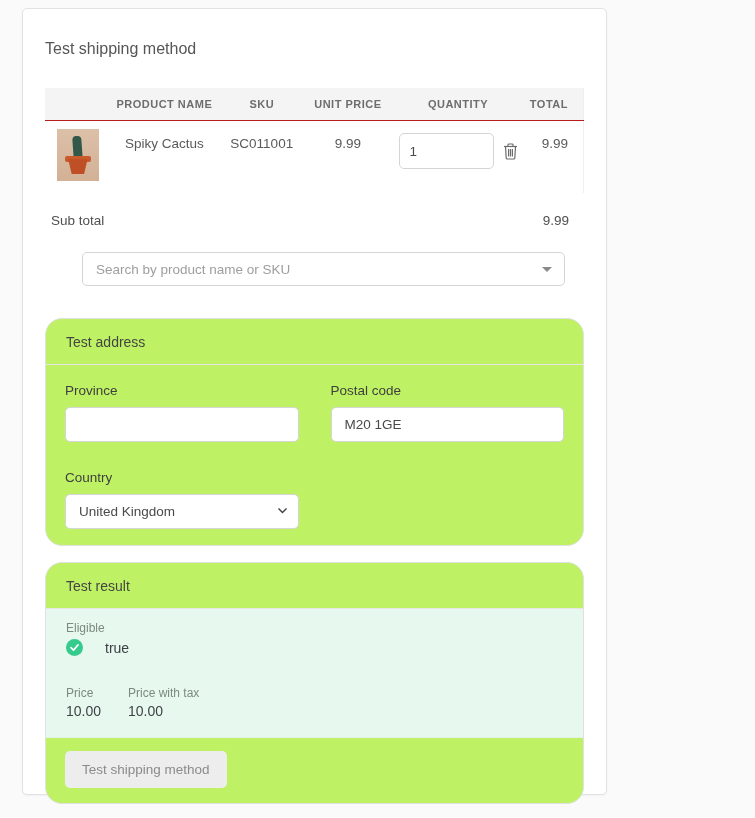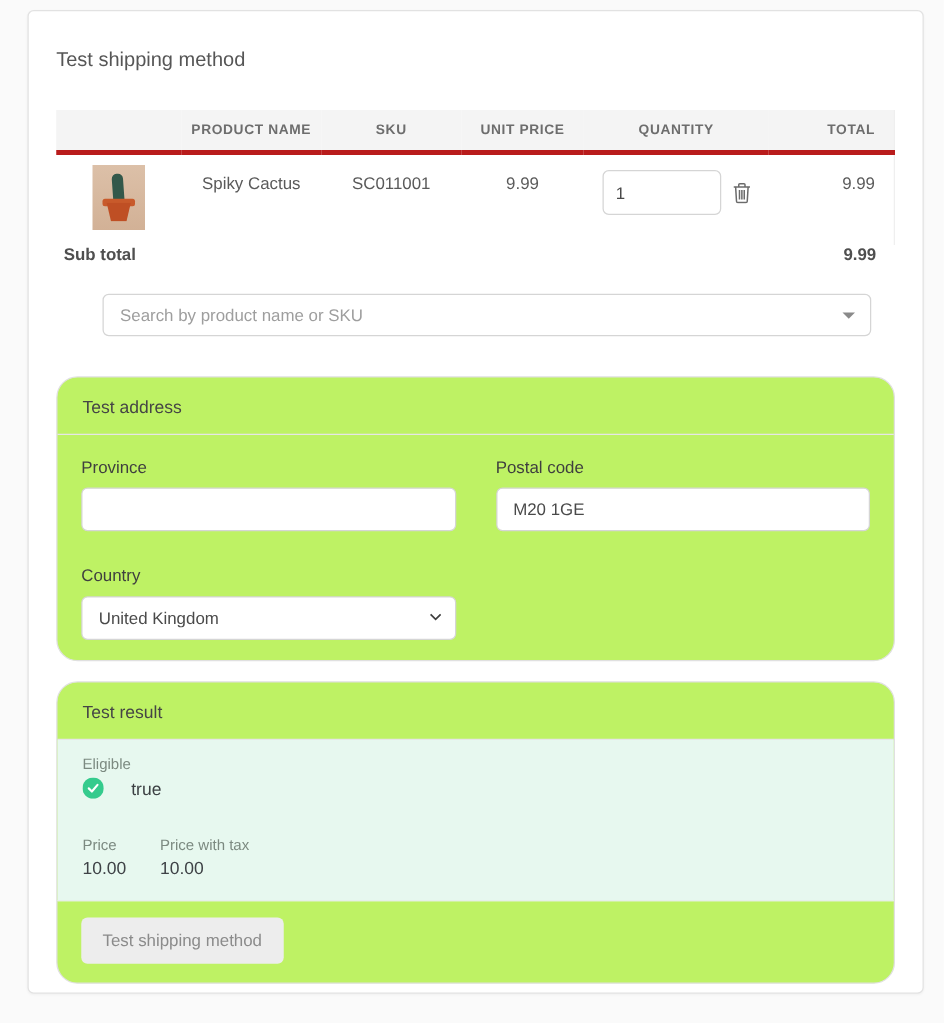--- a/index.html
+++ b/index.html
@@ -7,38 +7,38 @@
   body {
     width: 755px; height: 818px;
     background: #fafafa;
     font-family: "Liberation Sans", sans-serif;
     color: #4f4f4f;
     position: relative;
     overflow: hidden;
   }
   .outer-card {
     position: absolute; left: 22px; top: 8px;
-    width: 717px; height: 787px;
+    width: 585px; height: 787px;
     background: #ffffff;
     border: 1px solid #e2e2e2;
     border-radius: 5px;
     box-shadow: 0 1px 2px rgba(0,0,0,0.04);
     padding: 30px 22px 23px 22px;
   }
   .card-title {
     font-size: 16px; font-weight: 400; color: #565656;
     margin: 0 0 30px 0; line-height: 1.2;
   }
   
   table.products { width: 100%; border-collapse: collapse; border-right: 1px solid #efefef; }
   table.products thead th {
     background: #f4f4f4;
     font-size: 11px; font-weight: bold; color: #6d6d6d;
     letter-spacing: 0.5px; text-transform: uppercase;
-    padding: 10px 4px; border-bottom: 4px solid #b91c1c;
+    padding: 10px 4px; border-bottom: 1px solid #b91c1c;
     text-align: center; white-space: nowrap;
   }
   table.products thead th.col-total { text-align: right; padding-right: 15px; }
   table.products tbody td {
     vertical-align: top; text-align: center;
     font-size: 13.5px; color: #5a5a5a;
     padding: 15px 4px 12px 4px;
   }
   td.cell-image { padding: 8px 0 12px 0 !important; }
   td.cell-total { text-align: right !important; padding-right: 15px !important; }
@@ -62,22 +62,22 @@
   .qty-wrap { display: flex; align-items: center; justify-content: center; gap: 9px; margin-top: -3px; }
   .qty-input {
     width: 95px; height: 36px;
     border: 1px solid #d5d5d5; border-radius: 5px;
     padding: 0 10px; font-size: 13.5px; color: #4a4a4a;
     font-family: "Liberation Sans", sans-serif; outline: none; background: #fff;
   }
   .icon-btn { background: none; border: none; padding: 0; cursor: pointer; line-height: 0; }
   .subtotal-row {
     display: flex; justify-content: space-between; align-items: flex-start;
-    margin-top: 0; font-size: 13.5px; color: #4f4f4f;
-    padding-left: 6px; padding-right: 15px; font-weight: bold;
+    margin-top: 20px; font-size: 13.5px; color: #4f4f4f;
+    padding-left: 6px; padding-right: 15px;
   }
   
   .search-wrap { position: relative; margin: 24px 19px 0 19px; padding-left: 18px; }
   .search-input {
     width: 100%; height: 34px;
     border: 1px solid #d5d5d5; border-radius: 5px;
     padding: 0 32px 0 13px; font-size: 13.5px; color: #4a4a4a;
     font-family: "Liberation Sans", sans-serif; outline: none; background: #fff;
   }
   .search-input::placeholder { color: #9e9e9e; }

